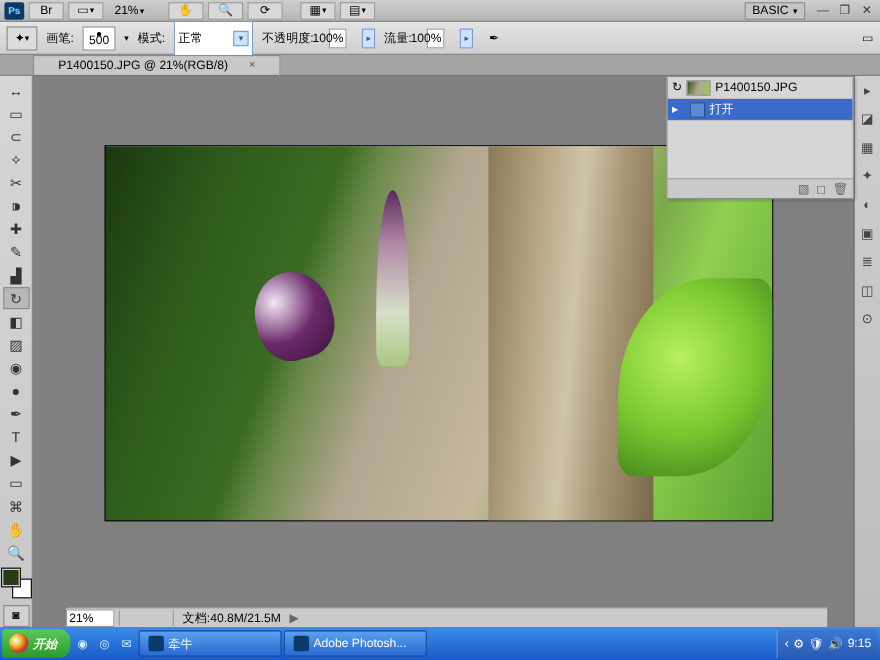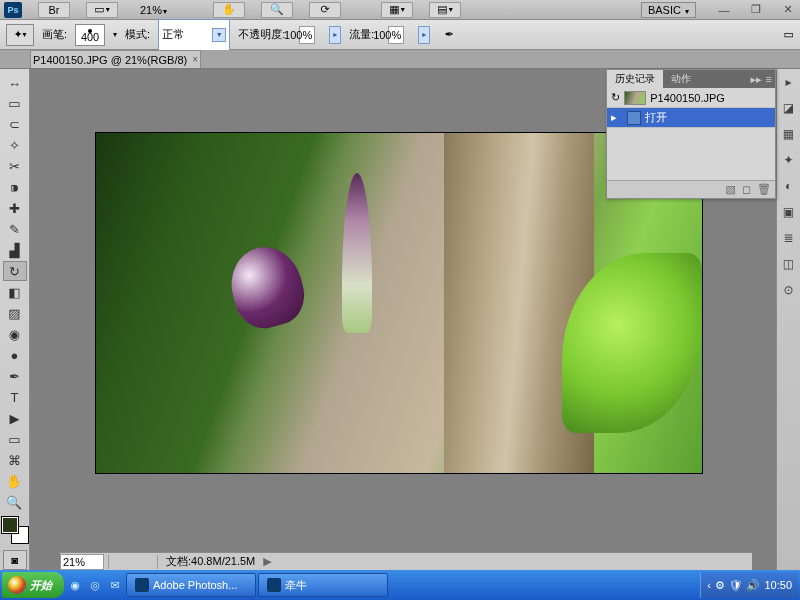--- a/index.html
+++ b/index.html
@@ -1,18 +1,18 @@
 <!DOCTYPE html>
 <html><head>
 <meta charset="utf-8">
 <style>
 *{box-sizing:border-box;margin:0;padding:0;font-family:"Microsoft YaHei",Tahoma,sans-serif;font-size:11px;user-select:none}
 body{width:800px;height:600px;overflow:hidden;background:#535353}
 .app{width:800px;height:570px;background:#535353;display:flex;flex-direction:column;position:relative}
-.title-bar{height:22px;background:linear-gradient(#cfcfcf,#b5b5b5);display:flex;align-items:center;padding:0 4px;gap:16px;border-bottom:1px solid #8a8a8a}
+.title-bar{height:22px;background:linear-gradient(#cfcfcf,#b5b5b5);display:flex;align-items:center;padding:0 4px;gap:4px;border-bottom:1px solid #8a8a8a}
 .title-bar .ps-logo{width:18px;height:16px;background:#0a3a6b;color:#8ad6ff;display:flex;align-items:center;justify-content:center;font-weight:bold;font-size:9px;border-radius:2px}
 .title-bar .tb-icon{width:32px;height:16px;background:#d8d8d8;border:1px solid #9a9a9a;display:flex;align-items:center;justify-content:center}
 .title-bar .zoom-pct{padding:0 6px}
 .title-bar .drop{font-size:8px;margin-left:1px}
 .spacer{flex:1}
 .workspace-label{background:#c5c5c5;border:1px solid #8a8a8a;padding:1px 6px;margin-right:4px}
 .win-btn{width:16px;height:14px;display:flex;align-items:center;justify-content:center;color:#444}
 .menu-bar{height:22px;background:linear-gradient(#efefef,#d9d9d9);display:flex;align-items:center;padding:0 6px;gap:2px;border-bottom:1px solid #a0a0a0}
 .menu-bar .mi{padding:2px 6px;color:#000}
 .options-bar{height:30px;background:linear-gradient(#e4e4e4,#cfcfcf);display:flex;align-items:center;padding:0 6px;gap:8px;border-bottom:1px solid #8a8a8a}
@@ -20,21 +20,21 @@
 .lbl{color:#000}
 .brush-prev{width:30px;height:22px;border:1px solid #8a8a8a;background:#fff;display:flex;flex-direction:column;align-items:center;justify-content:center;font-size:9px;line-height:8px}
 .brush-prev .dot{width:4px;height:4px;background:#000;border-radius:50%}
 .mode-select{width:72px;height:18px;border:1px solid #7a9ccd;background:#fff;display:flex;align-items:center;padding:15px 3px;justify-content:space-between}
 .mode-select .arrow{width:14px;height:14px;background:#cde1ff;border:1px solid #7a9ccd;display:flex;align-items:center;justify-content:center;color:#2a5aa0;font-size:8px}
 .pct-box{width:16px;height:18px;background:#fff;border:1px solid #999;padding:0 2px;display:flex;align-items:center;justify-content:flex-end}
 .slider-btn{width:12px;height:18px;background:#cfe0ff;border:1px solid #7a9ccd;display:flex;align-items:center;justify-content:center;color:#2a5aa0;font-size:8px}
 .opt-grp{display:flex;align-items:center;gap:14px}
 .airbrush{width:22px;height:18px;display:flex;align-items:center;justify-content:center}
 .tabs-bar{height:20px;background:#a5a5a5;display:flex;align-items:center;padding-left:30px;border-bottom:1px solid #7a7a7a}
-.doc-tab{height:18px;background:#c8c8c8;border:1px solid #8a8a8a;border-bottom:none;padding:1px 2px;display:flex;align-items:center;gap:5px;font-size:10px}
+.doc-tab{height:18px;background:#c8c8c8;border:1px solid #8a8a8a;border-bottom:none;padding:1px 22px;display:flex;align-items:center;gap:19px;font-size:10px}
 .doc-tab .close{font-size:10px;color:#555}
 .work-area{flex:1;display:flex;position:relative;background:#535353}
 .tool-panel{width:30px;background:linear-gradient(#d6d6d6,#c8c8c8);border-right:1px solid #8a8a8a;display:flex;flex-direction:column;align-items:center;padding-top:3px;gap:1px}
 .tool-panel .tool{width:24px;height:20px;display:flex;align-items:center;justify-content:center;color:#333;border:1px solid transparent;font-size:13px}
 .tool-panel .tool.sel{background:#b8b8b8;border:1px solid #888}
 .tool-panel .swatches{margin-top:4px;position:relative;width:26px;height:26px}
 .tool-panel .sw-fore{position:absolute;top:0;left:0;width:16px;height:16px;background:#2a3a18;border:1px solid #fff;outline:1px solid #000}
 .tool-panel .sw-back{position:absolute;bottom:0;right:0;width:16px;height:16px;background:#fff;border:1px solid #fff;outline:1px solid #000}
 .tool-panel .qm{width:24px;height:20px;border:1px solid #888;background:#d0d0d0;display:flex;align-items:center;justify-content:center;margin-top:6px}
 .canvas-wrap{flex:1;position:relative;background:#808080;overflow:hidden}
@@ -94,21 +94,21 @@
     <div class="win-btn">❐</div>
     <div class="win-btn">✕</div>
   </div>
 
 
   <div class="options-bar">
     <div class="tool-swatch">✦<span class="drop" style="font-size:8px">▾</span></div>
     <span class="lbl">画笔:</span>
     <div class="brush-prev">
         <div class="dot"></div>
-        <span>400</span>
+        <span>500</span>
       </div>
       <span class="drop" style="font-size:8px">▾</span>
     <span class="lbl">模式:</span>
     <div class="mode-select">
         <span>正常</span>
         <div class="arrow">▾</div>
       </div>
     <div class="opt-grp">
       <span class="lbl">不透明度:</span>
       <div class="pct-box">100%</div>
@@ -175,28 +175,20 @@
         <div class="zoom-field">21%</div>
         <div class="sb-sep"></div>
         <div style="width:40px"></div>
         <div class="sb-sep"></div>
         <span class="doc-info"><span>文档:</span><span>40.8M/21.5M</span></span>
         <span class="play">▶</span>
       </div>
     </div>
 
     <div class="history-panel">
-      <div class="hp-tabs">
-        <div class="hp-tab active">历史记录</div>
-        <div class="hp-tab">动作</div>
-        <div class="hp-ctrl">
-            <span>▸▸</span>
-            <span>≡</span>
-          </div>
-      </div>
       <div class="hp-row">
         <span>↻</span>
         <div class="hp-thumb"></div>
         <span>P1400150.JPG</span>
       </div>
       <div class="hp-row sel">
         <span style="width:12px">▸</span>
         <div class="hp-icon"></div>
         <span>打开</span>
       </div>
@@ -224,27 +216,27 @@
 
 <div class="taskbar">
   <div class="start-btn">
     <div class="orb"></div>
     <span>开始</span>
   </div>
   <div class="ql-icon">◉</div>
   <div class="ql-icon">◎</div>
   <div class="ql-icon">✉</div>
   <div class="task-btn">
+      <div class="ti"></div>
+      <span>牵牛</span>
+    </div>
+  <div class="task-btn">
       <div class="ti" style="background:#0a3a6b"></div>
       <span>Adobe Photosh...</span>
-    </div>
-  <div class="task-btn">
-      <div class="ti"></div>
-      <span>牵牛</span>
     </div>
   <div class="tray">
     <span>‹</span>
     <span>⚙</span>
     <span>🛡</span>
     <span>🔊</span>
-    <span class="clock">10:50</span>
+    <span class="clock">9:15</span>
   </div>
 </div>
 
 </body></html>

